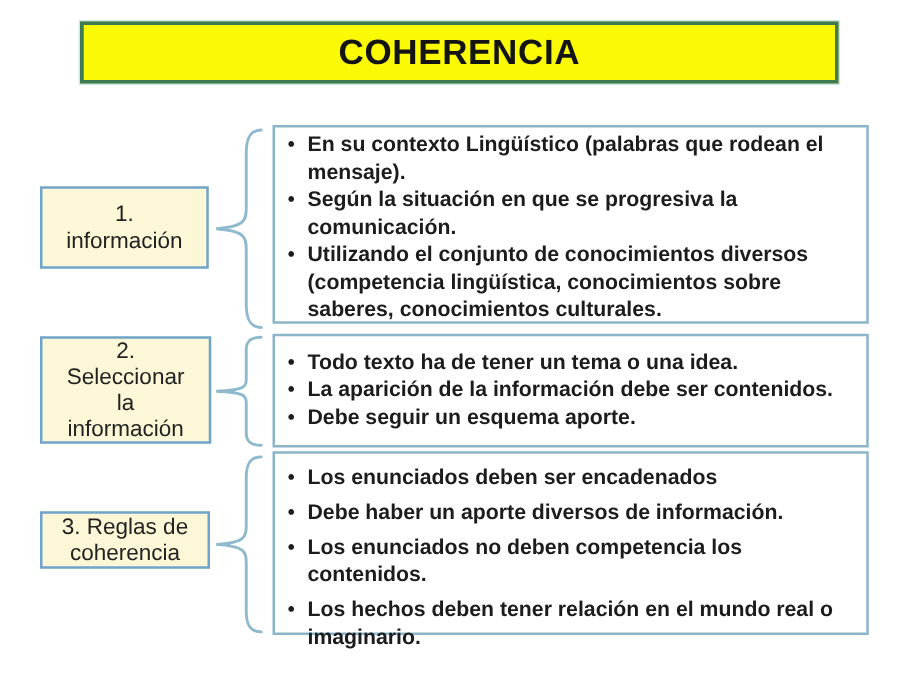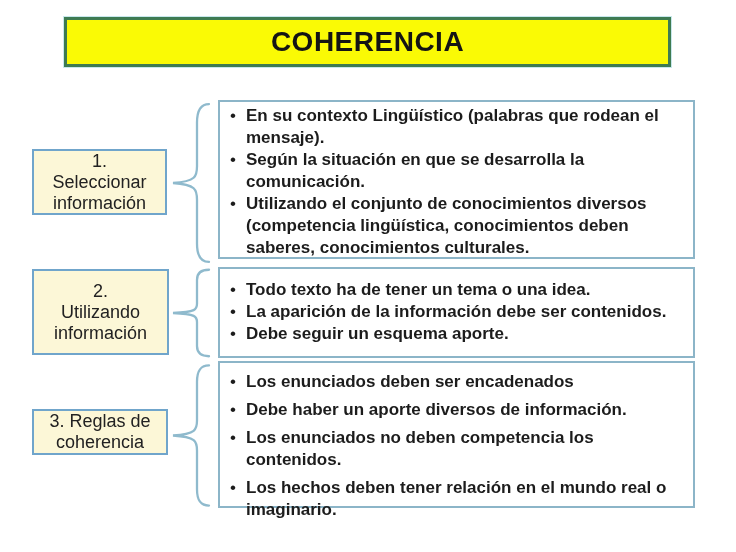--- a/index.html
+++ b/index.html
@@ -71,27 +71,27 @@
 <body>
 
 <div class="canvas">
 
   <div class="title-box">
     <span>COHERENCIA</span>
   </div>
 
   <div class="label-box" id="label-1">
     <span>1.</span>
-    <span>Seleccionar</span>
     <span>información</span>
   </div>
 
   <div class="label-box" id="label-2">
     <span>2.</span>
-    <span>Utilizando</span>
+    <span>Seleccionar</span>
+    <span>la</span>
     <span>información</span>
   </div>
 
   <div class="label-box" id="label-3">
     <span>3. Reglas de</span>
     <span>coherencia</span>
   </div>
 
   <svg class="brace" id="brace-1" viewBox="0 0 46 100" preserveAspectRatio="none">
     <path d="M42,3 C33,3 30,7 30,14 L30,40 C30,46 29,49 6,50 C29,51 30,54 30,60 L30,86 C30,93 33,97 42,97" fill="none" stroke="#8fbacd" stroke-width="2.3" stroke-linecap="round" vector-effect="non-scaling-stroke"></path>
@@ -104,25 +104,25 @@
   </svg>
 
   <div class="content-box" id="content-1">
     <ul>
       <li>
         <span class="marker">•</span>
         <span class="txt">En su contexto Lingüístico (palabras que rodean el mensaje).</span>
       </li>
       <li>
         <span class="marker">•</span>
-        <span class="txt">Según la situación en que se desarrolla la comunicación.</span>
+        <span class="txt">Según la situación en que se progresiva la comunicación.</span>
       </li>
       <li>
         <span class="marker">•</span>
-        <span class="txt">Utilizando el conjunto de conocimientos diversos (competencia lingüística, conocimientos deben saberes, conocimientos culturales.</span>
+        <span class="txt">Utilizando el conjunto de conocimientos diversos (competencia lingüística, conocimientos sobre saberes, conocimientos culturales.</span>
       </li>
     </ul>
   </div>
 
   <div class="content-box" id="content-2">
     <ul>
       <li>
         <span class="marker">•</span>
         <span class="txt">Todo texto ha de tener un tema o una idea.</span>
       </li>

